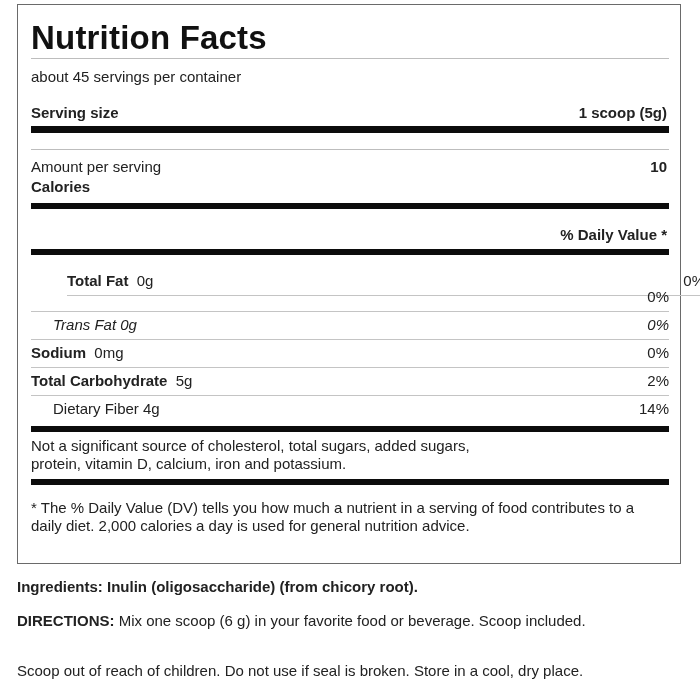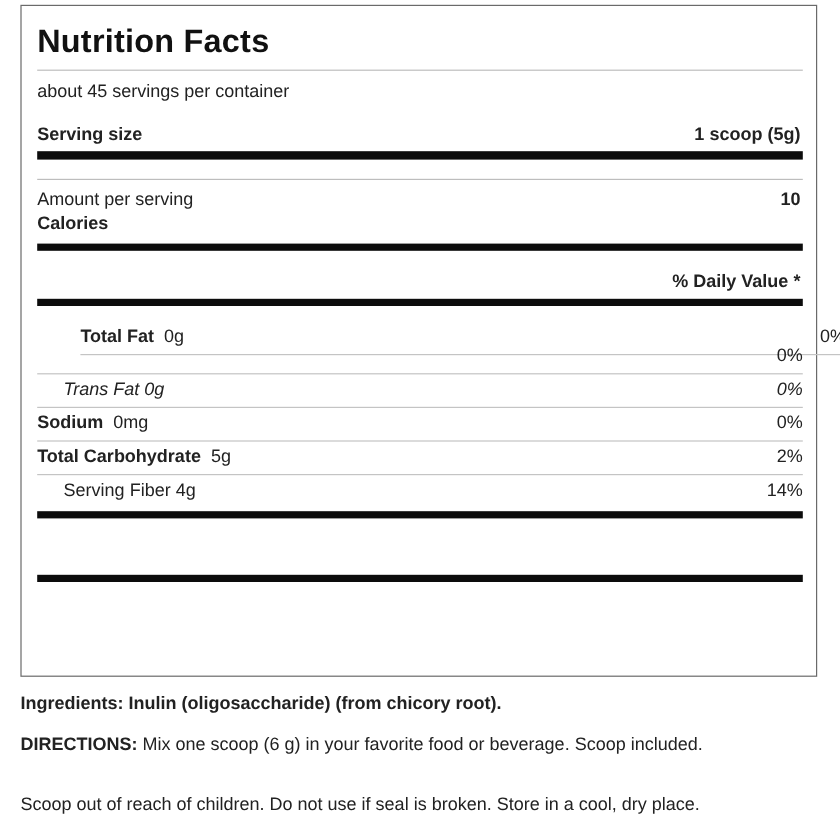--- a/index.html
+++ b/index.html
@@ -1,21 +1,21 @@
 <!DOCTYPE html>
 <html><head>
 <meta charset="utf-8">
 <style>
   html, body { margin:0; padding:0; background:#ffffff; }
   body { width:700px; height:700px; position:relative; overflow:hidden;
          font-family:"Liberation Sans", sans-serif; color:#111; }
   .panel { position:absolute; left:17px; top:4px; width:664px; height:560px;
            border:1px solid #6a6a6a; box-sizing:border-box; }
   .abs { position:absolute; white-space:nowrap; }
-  .title { left:13px; top:14px; font-size:27px; font-weight:bold; letter-spacing:0.2px; color:#111; }
+  .title { left:13px; top:14px; font-size:33px; font-weight:bold; letter-spacing:0.2px; color:#111; }
   .rule-thin { position:absolute; left:13px; width:638px; height:1px; background:#bdbdbd; }
   .rule-thick { position:absolute; left:13px; width:638px; background:#0c0c0c; }
   .txt { font-size:15px; color:#222; }
   .bold { font-weight:bold; }
   .right { right:13px; text-align:right; }
   .row { position:absolute; left:13px; width:638px; height:28px; }
   .row .name { position:absolute; left:0; top:4px; font-size:15px; color:#222; white-space:nowrap; }
   .row .name.indent { left:22px; }
   .row .pct { position:absolute; right:0; top:4px; font-size:15px; color:#222; }
   .row .sep { position:absolute; left:0; right:0; bottom:0; height:1px; background:#c4c4c4; }
@@ -66,29 +66,31 @@
       <div class="name"><span class="bold">Sodium</span>&nbsp;&nbsp;<span>0mg</span></div>
       <div class="pct">0%</div>
       <div class="sep"></div>
     </div>
     <div class="row" style="top:363px;">
       <div class="name"><span class="bold">Total Carbohydrate</span>&nbsp;&nbsp;<span>5g</span></div>
       <div class="pct">2%</div>
       <div class="sep"></div>
     </div>
     <div class="row" style="top:391px;">
-      <div class="name indent"><span>Serving Fiber</span> <span>4g</span></div>
+      <div class="name indent"><span>Dietary Fiber</span> <span>4g</span></div>
       <div class="pct">14%</div>
     </div>
   </div>
 
   <div class="rule-thick" style="top:421px; height:6px;"></div>
 
+  <div class="para" style="top:432px; width:490px;">Not a significant source of cholesterol, total sugars, added sugars, protein, vitamin D, calcium, iron and potassium.</div>
 
   <div class="rule-thick" style="top:474px; height:6px;"></div>
 
+  <div class="para" style="top:494px; width:630px;">* The % Daily Value (DV) tells you how much a nutrient in a serving of food contributes to a daily diet. 2,000 calories a day is used for general nutrition advice.</div>
 </div>
 
 <div class="below" style="top:578px;font-weight:bold;">Ingredients: Inulin (oligosaccharide) (from chicory root).</div>
 
 <div class="below" style="top:612px; width:650px;"><span class="bold">DIRECTIONS:</span> <span>Mix one scoop (6 g) in your favorite food or beverage. Scoop included.</span></div>
 
 <div class="below" style="top:662px; width:660px;">Scoop out of reach of children. Do not use if seal is broken. Store in a cool, dry place.</div>
 
 </body></html>

